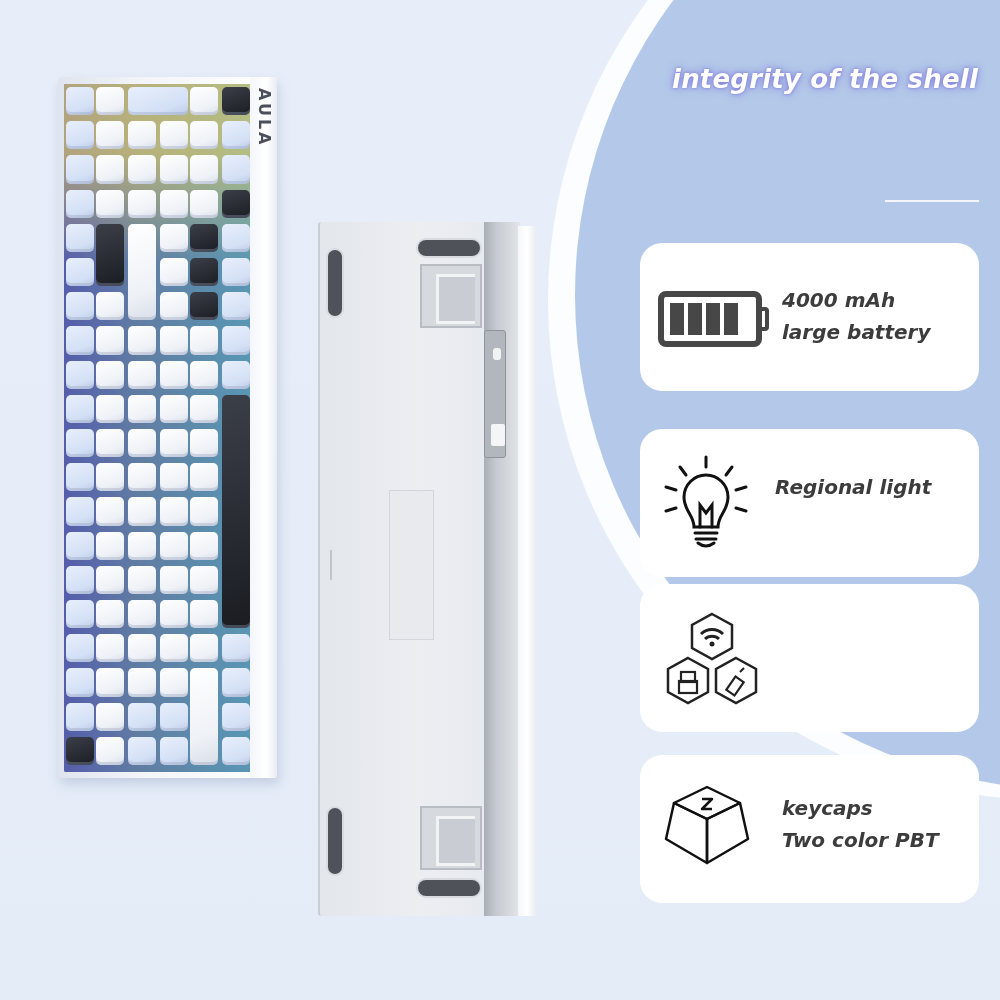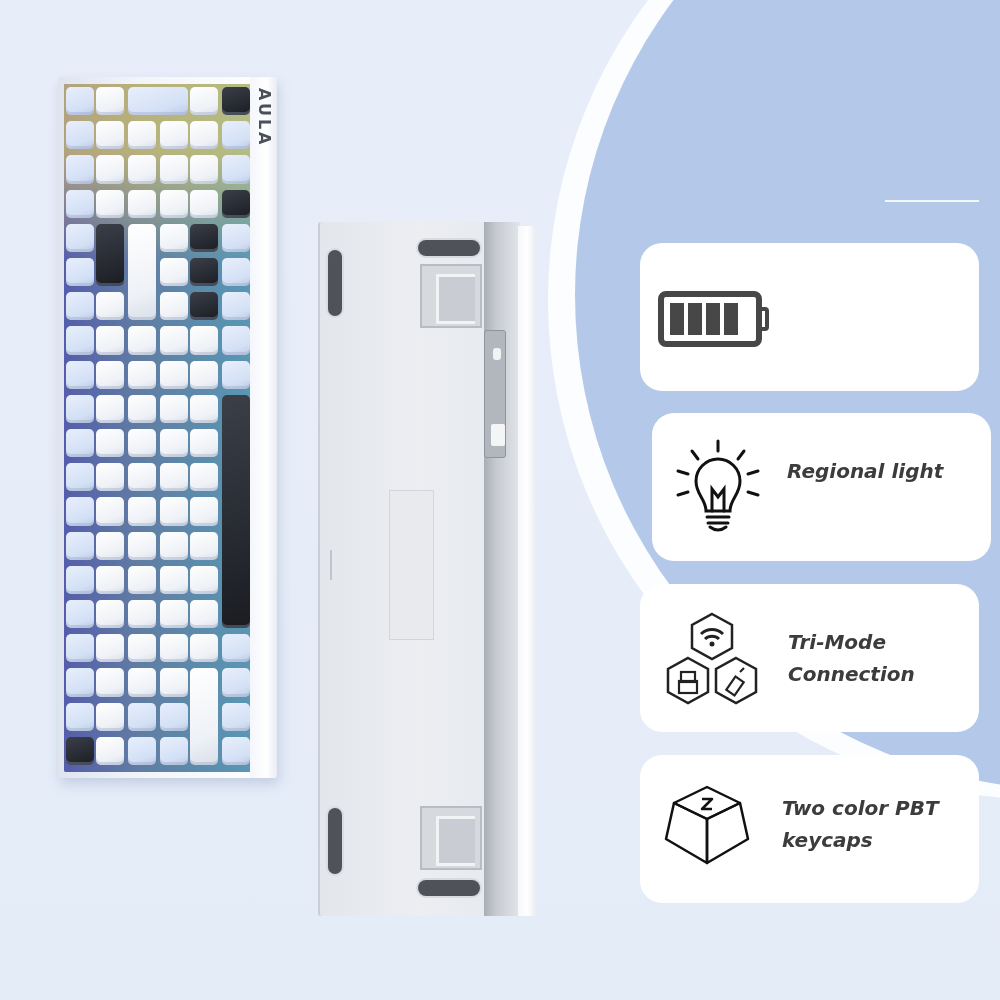--- a/index.html
+++ b/index.html
@@ -119,20 +119,21 @@
   }
   .tiny-mark { position: absolute; left: 330px; top: 550px; width: 2px; height: 30px; background: #c0c4cb; }
 </style>
 </head>
 <body>
 
 <div class="bg-arc-white"></div>
 <div class="bg-circle-blue"></div>
 
 <div class="headline">
+  <div>integrity of the shell</div>
 </div>
 <div class="headline-rule"></div>
 
 <div class="kb-front"></div>
 <div class="kb-plate">
   <div class="kb-glow"></div>
   <div id="keys">
       <div class="key blue" style="width: 28px; left: 2px; top: 3px; height: 28.2px;"></div>
       <div class="key" style="width: 28px; left: 32px; top: 3px; height: 28.2px;"></div>
       <div class="key blue" style="width: 60px; left: 64px; top: 3px; height: 28.2px;"></div>
@@ -263,23 +264,27 @@
 
 <div class="card" style="top:243px;">
   <svg class="icon" style="left:18px;top:48px;" width="112" height="56" viewBox="0 0 112 56">
     <rect x="3" y="3" width="98" height="50" rx="5" fill="none" stroke="#474747" stroke-width="6"></rect>
     <rect x="100" y="18" width="9" height="20" rx="2" fill="none" stroke="#474747" stroke-width="4"></rect>
     <rect x="12" y="12" width="14" height="32" fill="#474747"></rect>
     <rect x="30" y="12" width="14" height="32" fill="#474747"></rect>
     <rect x="48" y="12" width="14" height="32" fill="#474747"></rect>
     <rect x="66" y="12" width="14" height="32" fill="#474747"></rect>
   </svg>
-</div>
-
-<div class="card" style="top:413px;margin-left:12px;">
+  <div class="label" style="left:142px;top:41px;">
+    <div>4000 mAh</div>
+    <div>large battery</div>
+  </div>
+</div>
+
+<div class="card" style="top:429px;">
   <svg class="icon" style="left:24px;top:26px;" width="84" height="94" viewBox="0 0 84 94">
     <g stroke="#111" stroke-width="3" fill="none" stroke-linecap="round">
       <line x1="42" y1="2" x2="42" y2="12"></line>
       <line x1="16" y1="12" x2="22" y2="20"></line>
       <line x1="68" y1="12" x2="62" y2="20"></line>
       <line x1="2" y1="32" x2="12" y2="35"></line>
       <line x1="82" y1="32" x2="72" y2="35"></line>
       <line x1="2" y1="56" x2="12" y2="53"></line>
       <line x1="82" y1="56" x2="72" y2="53"></line>
       <path d="M30 72 C30 60 20 56 20 42 A22 22 0 0 1 64 42 C64 56 54 60 54 72 Z"></path>
@@ -308,32 +313,28 @@
     </g>
     <g stroke="#222" stroke-width="2.2" fill="none">
       <rect x="17" y="62" width="14" height="10"></rect>
       <rect x="15" y="71" width="18" height="12"></rect>
     </g>
     <g stroke="#222" stroke-width="2.2" fill="none">
       <rect x="66" y="68" width="10" height="16" transform="rotate(35 71 76)"></rect>
       <line x1="76" y1="62" x2="80" y2="58"></line>
     </g>
   </svg>
-  <div class="label" style="left:148px;top:42px;">
-    <div>Tri-Mode</div>
-    <div>Connection</div>
-  </div>
 </div>
 
 <div class="card" style="top:755px;">
   <svg class="icon" style="left:22px;top:28px;" width="90" height="84" viewBox="0 0 90 84">
     <g stroke="#111" stroke-width="2.5" fill="none" stroke-linejoin="round">
       <polygon points="45,4 78,20 45,36 12,20"></polygon>
       <polygon points="12,20 45,36 45,80 4,56"></polygon>
       <polygon points="78,20 45,36 45,80 86,56"></polygon>
       <path d="M40 16 L50 16 L40 26 L50 26"></path>
     </g>
   </svg>
   <div class="label" style="left:142px;top:37px;">
+    <div>keycaps</div>
     <div>Two color PBT</div>
-    <div>keycaps</div>
   </div>
 </div>
 
 </body></html>

